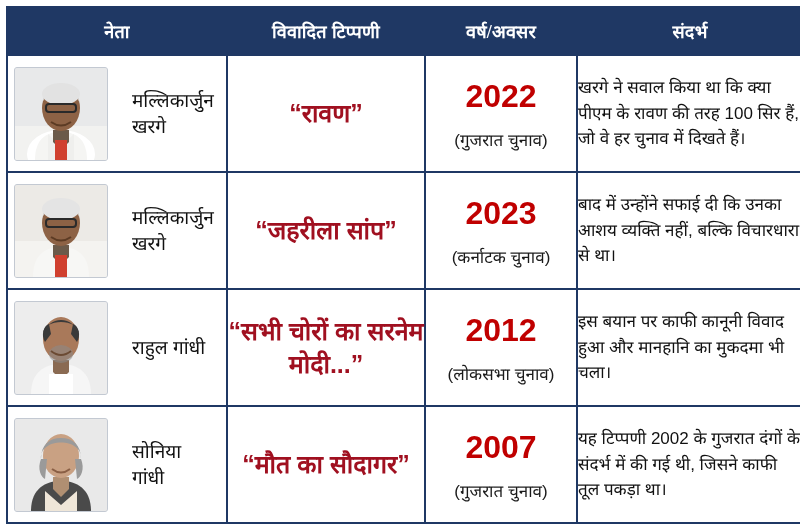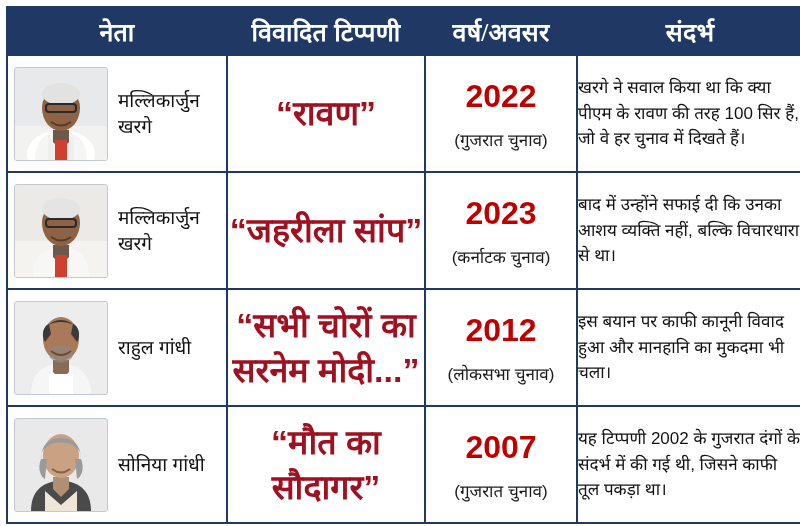--- a/index.html
+++ b/index.html
@@ -28,35 +28,35 @@
   }
   table.main-table th,
   table.main-table td {
     border: 2px solid #1f3864;
     padding: 0;
     vertical-align: middle;
   }
   thead th {
     background: #1f3864;
     color: #ffffff;
-    font-size: 25px;
+    font-size: 18px;
     font-weight: bold;
     height: 46px;
     text-align: center;
     letter-spacing: 0.2px;
   }
   .col-leader   { width: 218px; }
   .col-remark   { width: 196px; }
   .col-year     { width: 150px; font-family: Liberation Serif, serif; }
   .col-context  { width: 224px; }
 
   .leader-cell {
     display: flex;
     align-items: center;
-    gap: 10px;
+    gap: 24px;
     padding: 6px 8px 6px 6px;
     box-sizing: border-box;
   }
   .portrait {
     width: 92px;
     height: 92px;
     flex: 0 0 92px;
     border-radius: 3px;
     position: relative;
     overflow: hidden;
@@ -67,21 +67,21 @@
   .leader-name {
     font-size: 19px;
     color: #111111;
     line-height: 1.35;
     font-weight: 500;
   }
   .remark-cell {
     text-align: center;
     padding: 8px 6px;
     color: #a01020;
-    font-size: 34px;
+    font-size: 25px;
     font-weight: bold;
     line-height: 1.3;
   }
   .year-cell {
     text-align: center;
     padding: 8px 4px;
     line-height: 1.45;
   }
   .year-main {
     color: #c00000;

